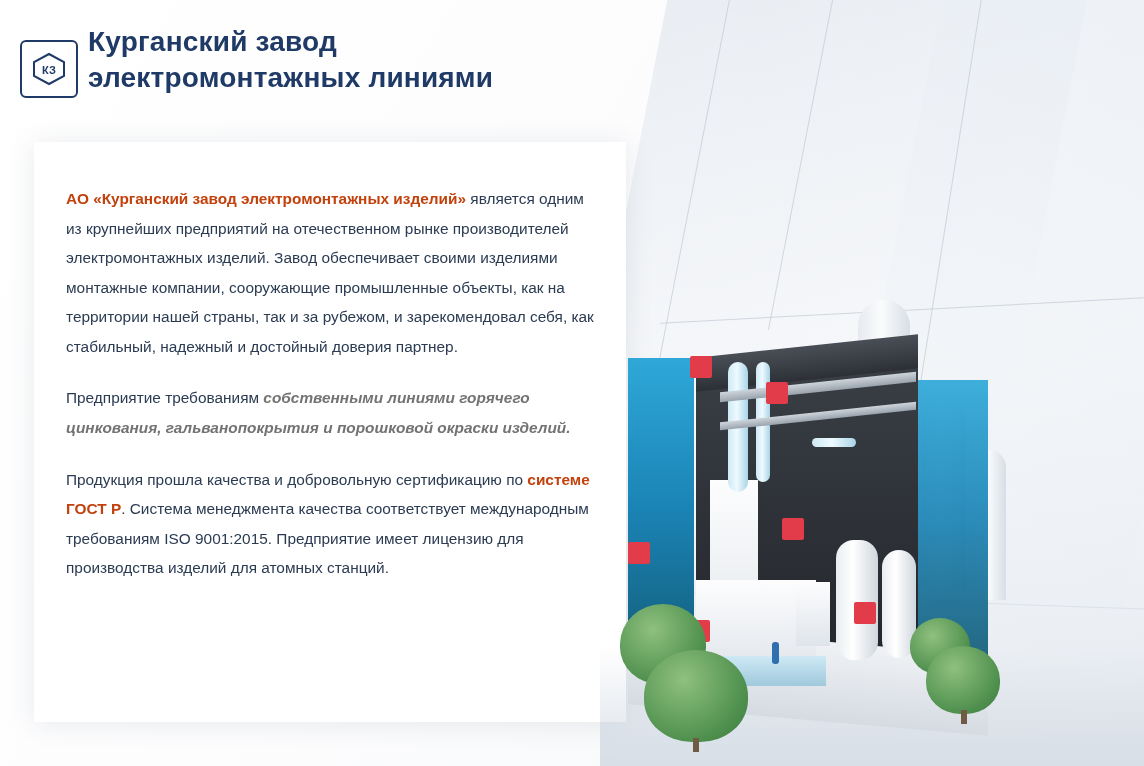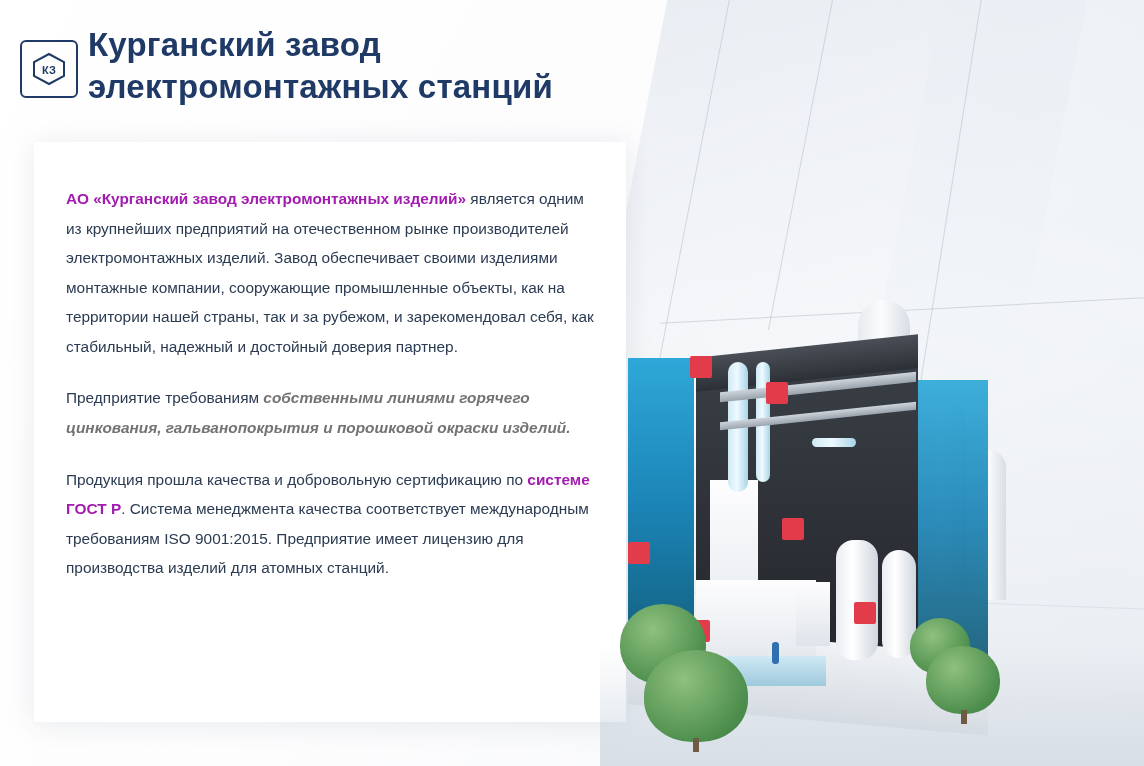--- a/index.html
+++ b/index.html
@@ -59,21 +59,21 @@
     justify-content: center;
   }
   .logo svg { display:block; }
 
   .title {
     position: absolute;
     left: 88px;
     top: 24px;
     width: 620px;
     color: #1f3a66;
-    font-size: 33px;
+    font-size: 28px;
     line-height: 1.28;
     font-weight: bold;
     letter-spacing: .2px;
   }
   .title .line { display: block; white-space: nowrap; }
 
   
   .card {
     position: absolute;
     left: 34px;
@@ -89,21 +89,21 @@
     top: 42px;
     right: 24px;
   }
   .para {
     color: #2b3b52;
     font-size: 15.4px;
     line-height: 1.92;
     margin: 0 0 22px 0;
   }
   .para:last-child { margin-bottom: 0; }
-  .para b { font-weight: bold; color: #a21caf; }
+  .para b { font-weight: bold; color: #c2410c; }
   .para .bi { font-weight: bold; font-style: italic; color: #737373; }
 
   
   .illus {
     position: absolute;
     left: 600px;
     top: 150px;
     width: 544px;
     height: 616px;
   }
@@ -200,21 +200,21 @@
 
   <div class="logo">
     <svg width="34" height="34" viewBox="0 0 34 34" aria-hidden="true">
       <polygon points="17,2 32,10 32,24 17,32 2,24 2,10" fill="none" stroke="#1f3a66" stroke-width="2"></polygon>
       <text x="17" y="22" text-anchor="middle" font-family="Liberation Sans, sans-serif" font-size="11" font-weight="bold" fill="#1f3a66">КЗ</text>
     </svg>
   </div>
 
   <div class="title">
     <span class="line">Курганский завод</span>
-    <span class="line">электромонтажных станций</span>
+    <span class="line">электромонтажных линиями</span>
   </div>
 
   <div class="card">
     <div class="card-inner">
       <p class="para" id="para-0"><b>АО «Курганский завод электромонтажных изделий» </b><span>является одним из крупнейших предприятий на отечественном рынке производителей электромонтажных изделий. Завод обеспечивает своими изделиями монтажные компании, сооружающие промышленные объекты, как на территории нашей страны, так и за рубежом, и зарекомендовал себя, как стабильный, надежный и достойный доверия партнер.</span></p>
       <p class="para" id="para-1"><span>Предприятие требованиям </span><span class="bi">собственными линиями горячего цинкования, гальванопокрытия и порошковой окраски изделий.</span></p>
       <p class="para" id="para-2"><span>Продукция прошла качества и добровольную сертификацию по </span><b>системе ГОСТ Р</b><span>. Система менеджмента качества соответствует международным требованиям ISO 9001:2015. Предприятие имеет лицензию для производства изделий для атомных станций.</span></p>
     </div>
   </div>
 

